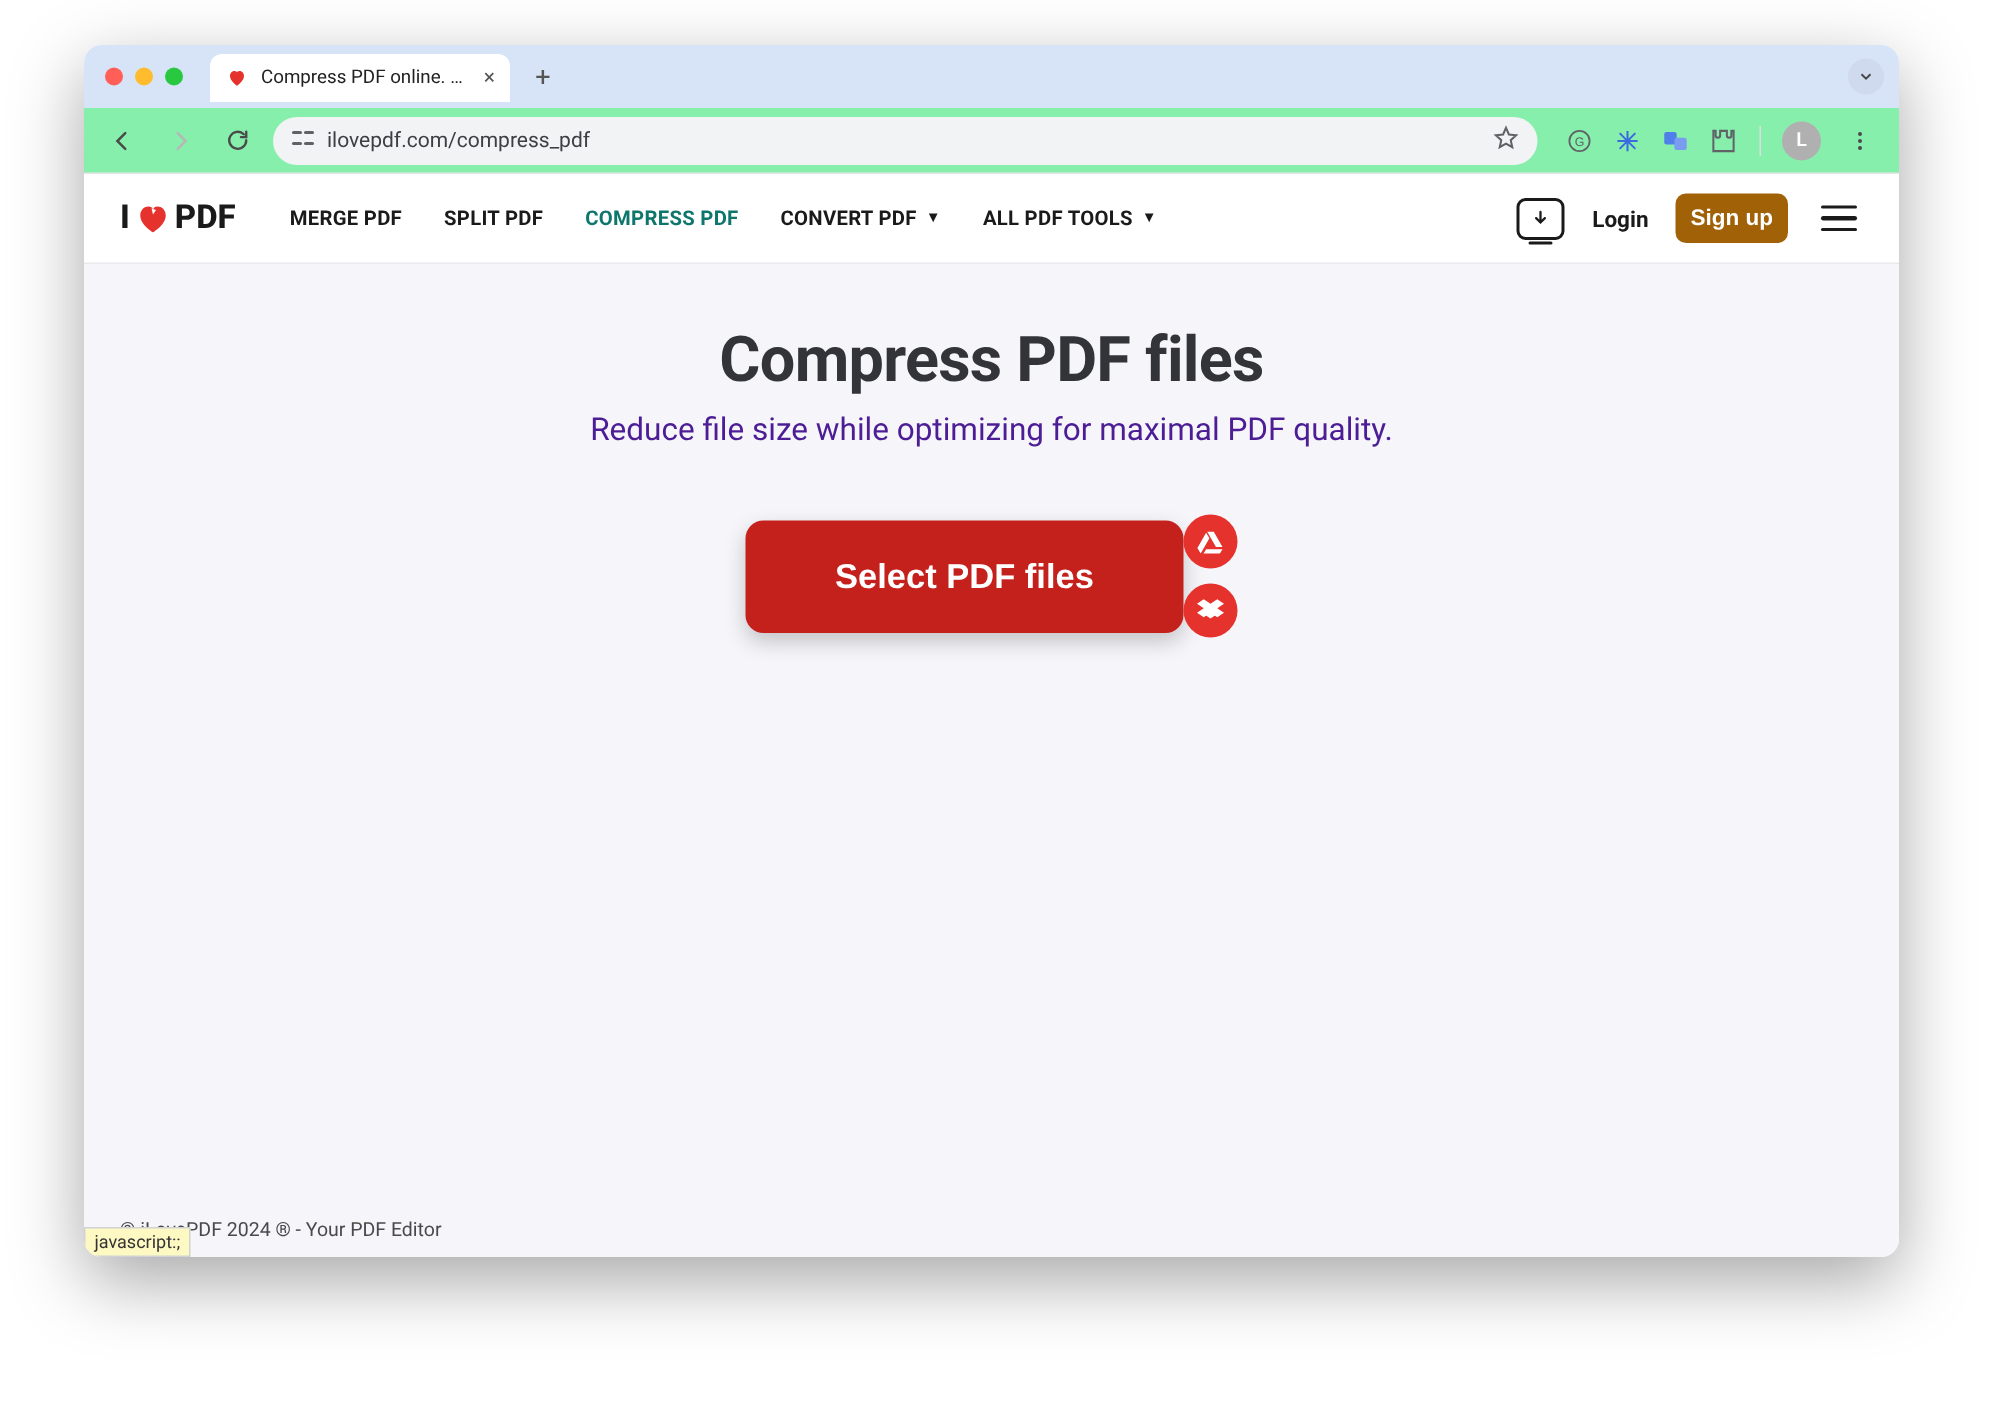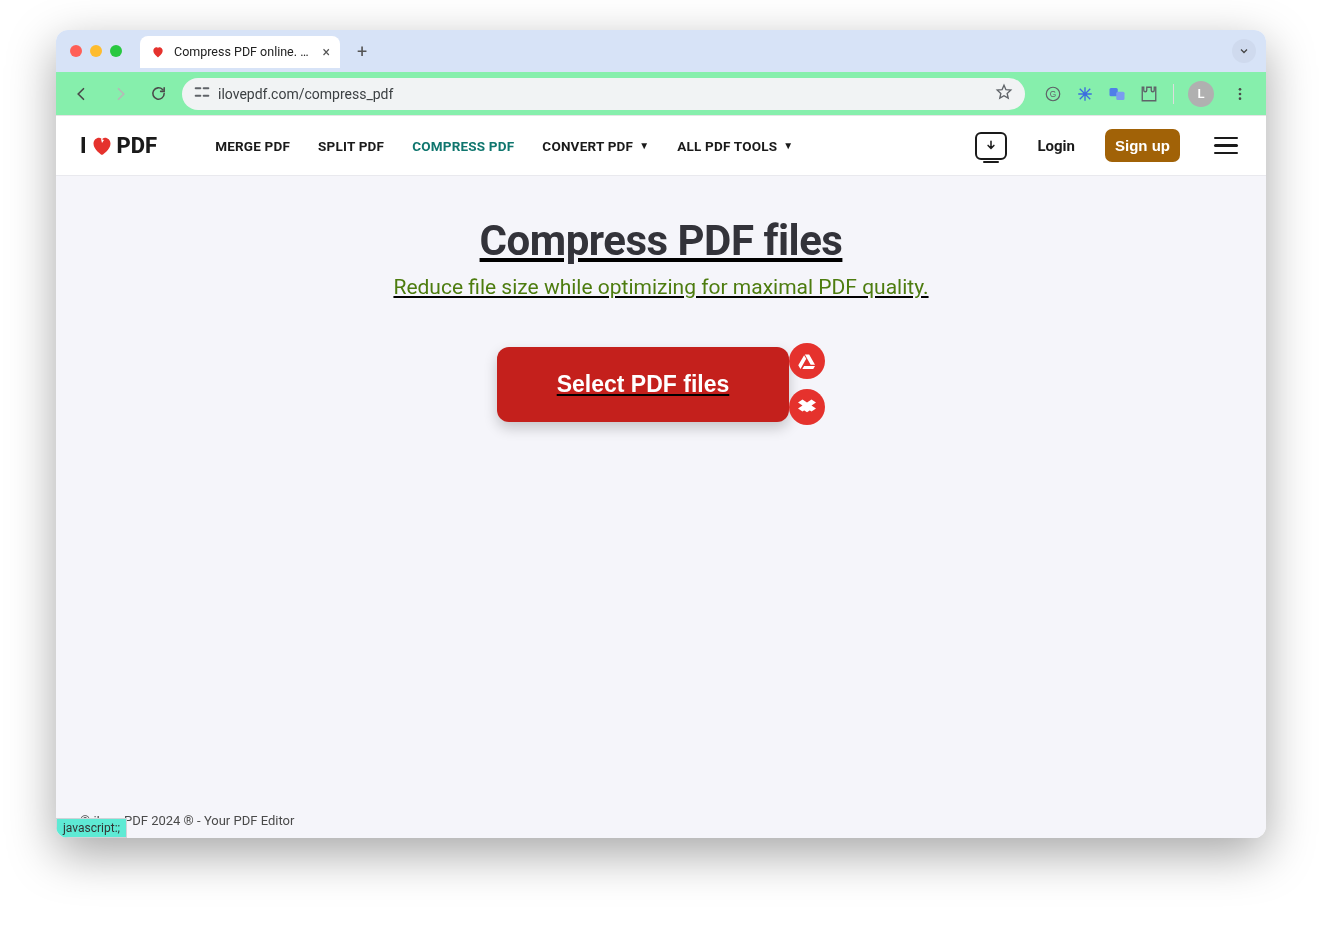--- a/index.html
+++ b/index.html
@@ -77,45 +77,45 @@
   .content{flex:1;position:relative;overflow:hidden;background:#f5f5fa;}
   .site-header{
     height:60px;background:#fff;
     display:flex;align-items:center;
     padding:0 24px;
     border-bottom:1px solid #e9e9ee;
     gap:28px;
   }
   .logo{display:flex;align-items:center;gap:2px;font-weight:800;font-size:22px;color:#1a1a1a;letter-spacing:0;}
   .logo .heart{color:#e5322d;font-size:22px;margin:0 1px;display:inline-flex;}
-  .nav{display:flex;align-items:center;gap:28px;margin-left:30px;}
+  .nav{display:flex;align-items:center;gap:28px;margin-left:8px;}
   .nav a{font-size:13.5px;font-weight:700;color:#1a1a1a;text-decoration:none;letter-spacing:.2px;display:flex;align-items:center;gap:6px;}
   .nav a.active{color:#0f766e;}
   .nav .caret{font-size:10px;color:#1a1a1a;}
-  .header-right{margin-left:auto;display:flex;align-items:center;gap:30px;}
+  .header-right{margin-left:auto;display:flex;align-items:center;gap:18px;}
   .dl-icon{width:32px;height:28px;border:2px solid #1a1a1a;border-radius:6px;display:flex;align-items:center;justify-content:center;position:relative;}
   .dl-icon::after{content:"";position:absolute;bottom:-5px;left:6px;right:6px;height:2px;background:#1a1a1a;border-radius:1px;}
   .login{font-weight:700;font-size:15px;color:#1a1a1a;cursor:pointer;}
   .signup{background:#a16207;color:#fff;font-weight:700;font-size:15px;padding:8px 10px;border-radius:7px;border:none;cursor:pointer;}
   .hamburger{display:flex;flex-direction:column;gap:5px;cursor:pointer;padding:4px;}
   .hamburger span{width:24px;height:2.5px;background:#1a1a1a;border-radius:2px;}
-  .page{padding:40px 19px 0;text-align:center;text-decoration:underline;}
+  .page{padding:40px 19px 0;text-align:center;}
   h1{font-size:42px;font-weight:700;color:#33333a;letter-spacing:-.5px;}
-  .subtitle{font-size:21px;color:#4d7c0f;margin-top:10px;font-weight:400;}
+  .subtitle{font-size:21px;color:#4c1d95;margin-top:10px;font-weight:400;}
   .upload-row{display:flex;align-items:center;justify-content:center;gap:0;margin-top:44px;}
   .select-btn{
     background:#c4201c;color:#fff;font-size:23px;font-weight:600;
     border:none;border-radius:12px;padding:24px 60px;cursor:pointer;
     box-shadow:0 6px 14px rgba(0,0,0,.2);
   }
   .cloud-col{display:flex;flex-direction:column;gap:10px;}
   .cloud-btn{width:36px;height:36px;border-radius:50%;background:#e5322d;display:flex;align-items:center;justify-content:center;cursor:pointer;}
   .drop-hint{margin-top:20px;color:#7a7a84;font-size:15px;}
   .footer{position:absolute;bottom:10px;left:24px;font-size:13px;color:#4a4a4a;}
-  .js-hint{position:absolute;bottom:0;left:0;background:#5eead4;color:#333;font-size:12px;padding:2px 6px;border:1px solid #cfd3d7;border-right:1px solid #cfd3d7;}
+  .js-hint{position:absolute;bottom:0;left:0;background:#fef9c3;color:#333;font-size:12px;padding:2px 6px;border:1px solid #cfd3d7;border-right:1px solid #cfd3d7;}
 </style>
 </head>
 <body>
 
 <div class="window">
 
   <div class="tabstrip">
     <div class="traffic">
       <div class="dot red"></div>
       <div class="dot yellow"></div>

